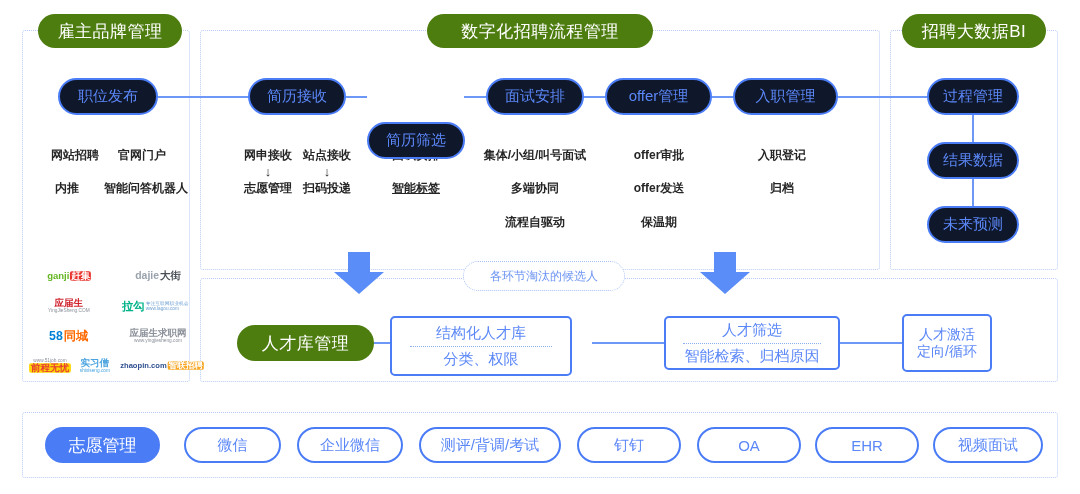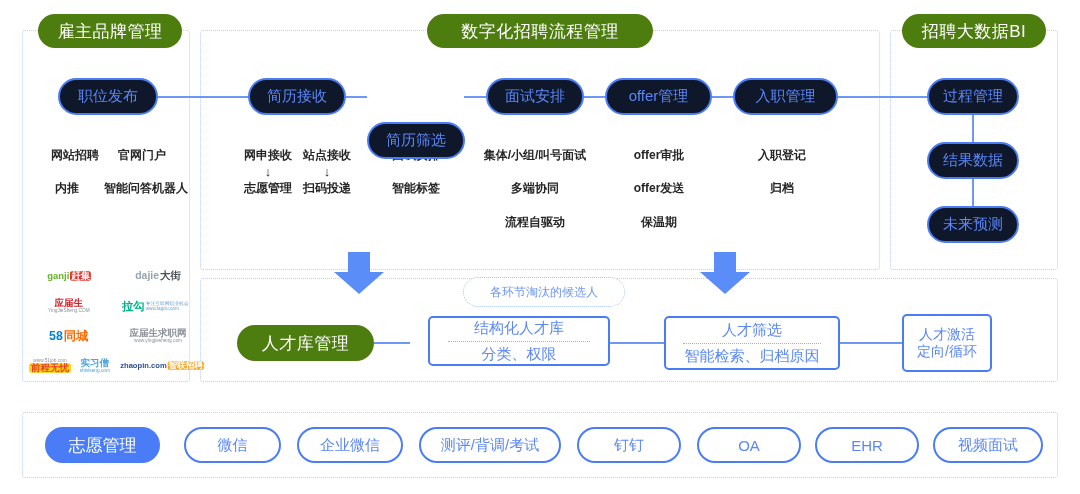--- a/index.html
+++ b/index.html
@@ -211,21 +211,21 @@
 
   <div class="sub c" style="left:268px;top:147px;">网申接收</div>
   <div class="arrow-down" style="left:268px;top:165px;">↓</div>
   <div class="sub c" style="left:268px;top:180px;">志愿管理</div>
 
   <div class="sub c" style="left:327px;top:147px;">站点接收</div>
   <div class="arrow-down" style="left:327px;top:165px;">↓</div>
   <div class="sub c" style="left:327px;top:180px;">扫码投递</div>
 
   <div class="sub c" style="left:416px;top:147px;">面试安排</div>
-  <div class="sub c" style="left:416px;top:180px;">智能标签</div>
+  <div class="sub c" style="left:416px;top:180px;text-decoration:underline;">智能标签</div>
 
   <div class="sub c" style="left:535px;top:147px;">集体/小组/叫号面试</div>
   <div class="sub c" style="left:535px;top:180px;">多端协同</div>
   <div class="sub c" style="left:535px;top:214px;">流程自驱动</div>
 
   <div class="sub c" style="left:659px;top:147px;">offer审批</div>
   <div class="sub c" style="left:659px;top:180px;">offer发送</div>
   <div class="sub c" style="left:659px;top:214px;">保温期</div>
 
   <div class="sub c" style="left:782px;top:147px;">入职登记</div>
@@ -281,37 +281,37 @@
         <span>实习僧</span>
         <span class="tiny">shixiseng.com</span>
       </div>
       <div class="logo" style="gap:1px;">
         <span style="color:#2f4f8f;font-size:8px;">zhaopin.com</span>
         <span style="background:#f6a623;color:#fff;padding:0 1px;border-radius:2px;font-size:9px;">智联招聘</span>
       </div>
     </div>
   </div>
 
-  <div class="dotcap" style="left:463px;top:261px;width:160px;height:28px;margin-top:16px;">
+  <div class="dotcap" style="left:463px;top:261px;width:160px;height:28px;">
     <span>各环节淘汰的候选人</span>
   </div>
 
   <svg class="bigarrow" style="left:334px;top:252px;" width="50" height="42" viewBox="0 0 50 42">
     <path d="M14 0 H36 V20 H50 L25 42 L0 20 H14 Z" fill="#5b8df8"></path>
   </svg>
   <svg class="bigarrow" style="left:700px;top:252px;" width="50" height="42" viewBox="0 0 50 42">
     <path d="M14 0 H36 V20 H50 L25 42 L0 20 H14 Z" fill="#5b8df8"></path>
   </svg>
 
   <div class="badge" style="left:237px;top:325px;width:137px;height:36px;">
     <span>人才库管理</span>
   </div>
   <div class="line-h" style="left:374px;top:342px;width:36px;"></div>
 
-  <div class="ibox" style="left:428px;top:316px;width:182px;height:50px;">
+  <div class="ibox" style="left:390px;top:316px;width:182px;height:60px;">
     <span class="t1">结构化人才库</span>
     <span class="divider"></span>
     <span class="t2">分类、权限</span>
   </div>
 
   <div class="line-h" style="left:592px;top:342px;width:72px;"></div>
 
   <div class="ibox" style="left:664px;top:316px;width:176px;height:54px;">
     <span class="t1">人才筛选</span>
     <span class="divider"></span>

